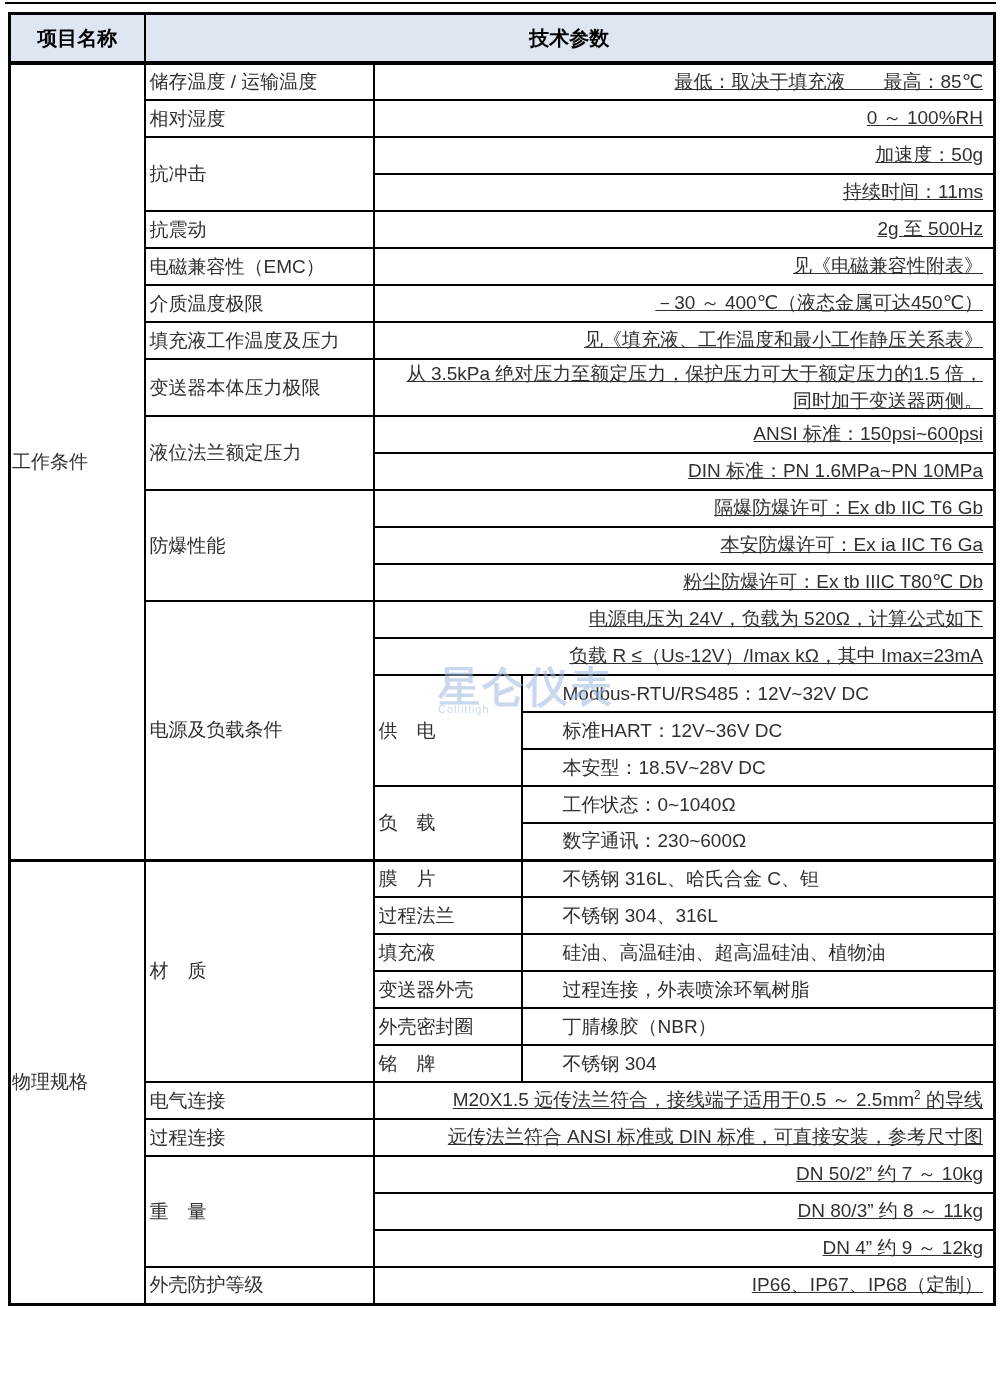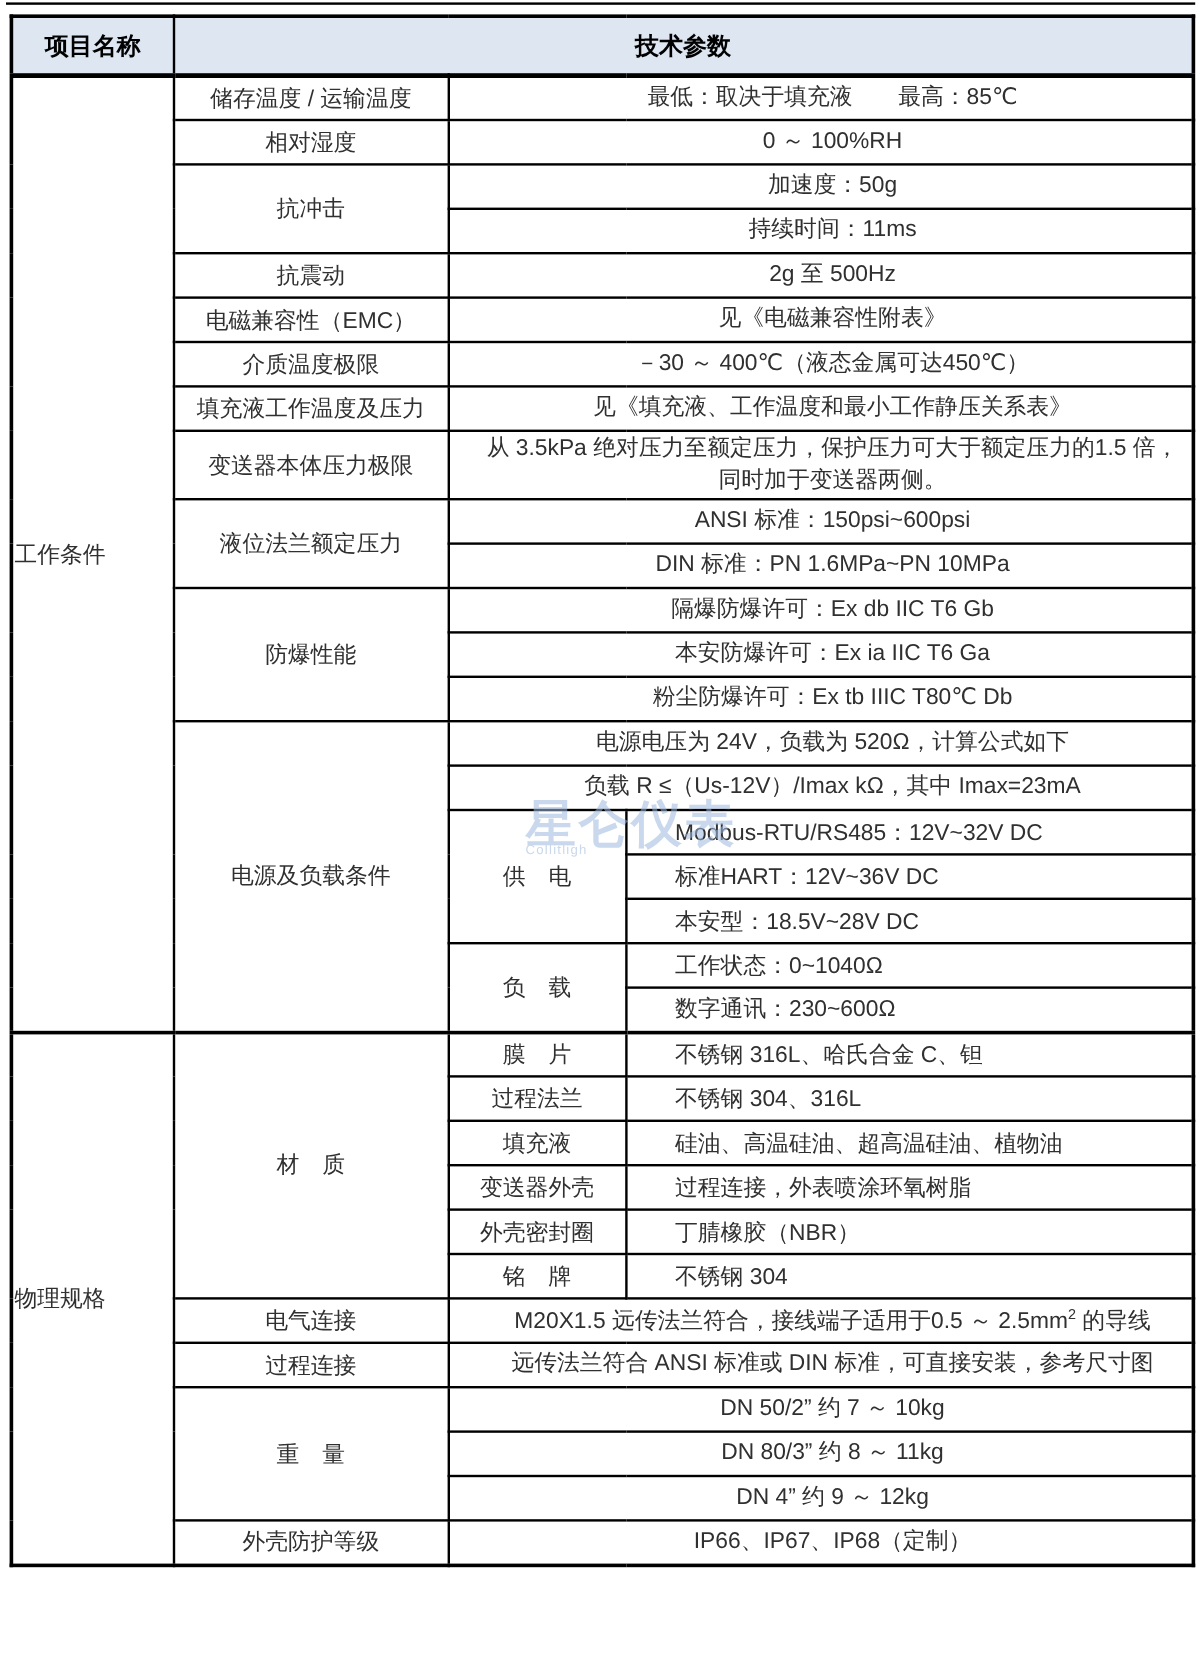--- a/index.html
+++ b/index.html
@@ -24,23 +24,23 @@
     vertical-align:middle;overflow:hidden;
   }
   thead th{
     background:var(--header-bg);height:44px;
     font-size:20px;font-weight:bold;color:#000;
     text-align:center;border-bottom:4px solid var(--border);
   }
   tbody tr{height:37px;}
   tbody tr.tall{height:56px;}
   td.section{text-align:left;}
-  td.lbl{text-align:center;padding:0 4px;}
+  td.lbl{padding:0 4px;}
   td.val{text-align:left;padding-left:40px;padding-right:8px;}
-  td.valwide{text-align:center;padding-left:30px;padding-right:10px;line-height:1.4;}
+  td.valwide{text-align:right;padding-left:30px;padding-right:10px;line-height:1.4;text-decoration:underline;}
   tr.sect-top td{border-top:3px solid var(--border);}
   sup{font-size:12px;}
   #watermark{
     position:absolute;left:438px;top:666px;pointer-events:none;
     color:var(--watermark);opacity:0.55;z-index:3;line-height:1;
   }
   #watermark .wm-big{font-size:42px;font-weight:bold;letter-spacing:2px;}
   #watermark .wm-small{font-size:11px;margin-top:-4px;letter-spacing:1px;}
 </style>
 </head>

